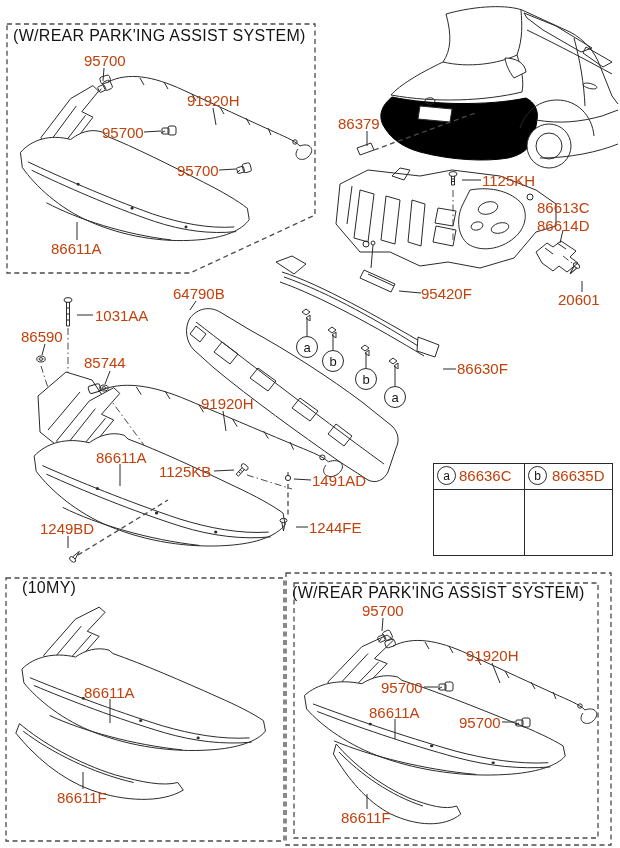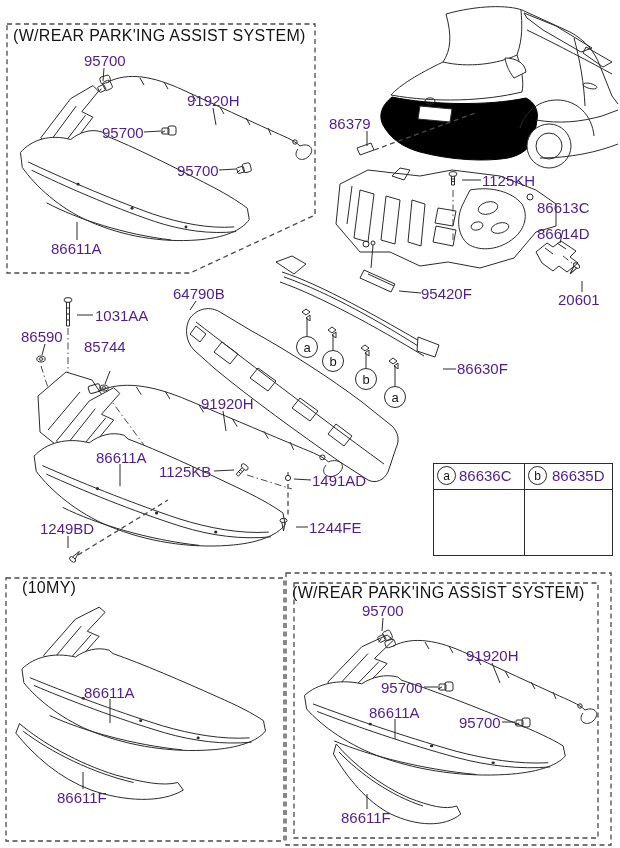--- a/index.html
+++ b/index.html
@@ -6,21 +6,21 @@
   #stage{position:relative;width:620px;height:848px;background:#fff;overflow:hidden;
          font-family:"Liberation Sans",sans-serif;}
   #art{position:absolute;left:0;top:0;}
   #art path,#art line,#art polyline,#art rect,#art circle,#art ellipse{
       stroke:#2b2b2b;stroke-width:1;fill:none;vector-effect:non-scaling-stroke;}
   #art .w{fill:#ffffff;}
   #art .blk{fill:#000000;stroke:#000;}
   #art .dash{stroke:#4a4a4a;stroke-width:1.3;stroke-dasharray:5 3.5;}
   #art .ddot{stroke:#4a4a4a;stroke-width:1;stroke-dasharray:7 3 1.5 3;}
   #art .dot{fill:#2b2b2b;stroke:none;}
-  .lb{position:absolute;font-size:15px;line-height:15px;color:#4c1d95;white-space:nowrap;}
+  .lb{position:absolute;font-size:15px;line-height:15px;color:#c2410c;white-space:nowrap;}
   .ttl{position:absolute;font-size:16px;line-height:16px;letter-spacing:.3px;color:#141414;white-space:nowrap;}
   .mk{position:absolute;width:22px;height:22px;border:1.4px solid #2b2b2b;border-radius:50%;
       background:#fff;display:flex;align-items:center;justify-content:center;
       font-size:13px;color:#141414;box-sizing:border-box;}
   .mk.sm{width:19px;height:19px;font-size:12px;}
   #legend{position:absolute;left:433px;top:463px;width:180px;height:93px;
       border:1.5px solid #2b2b2b;box-sizing:border-box;background:#fff;}
   #legend .hdr{position:absolute;left:0;top:0;right:0;height:25px;border-bottom:1.4px solid #2b2b2b;}
   #legend .vdiv{position:absolute;left:90px;top:0;bottom:0;width:0;border-left:1.4px solid #2b2b2b;}
 </style>
@@ -255,31 +255,31 @@
   </g>
 
   <use href="#bracketicon" transform="translate(462,504)"></use>
   <use href="#bracketicon" transform="translate(546,508)"></use>
 </svg>
 
 <div class="ttl" style="left:13px;top:28px">(W/REAR PARK'ING ASSIST SYSTEM)</div>
 <div class="ttl" style="left:22px;top:580px">(10MY)</div>
 <div class="ttl" style="left:292px;top:585px">(W/REAR PARK'ING ASSIST SYSTEM)</div>
 
-<div class="lb" style="left:329px;top:116px">86379</div>
+<div class="lb" style="left:338px;top:116px">86379</div>
 <div class="lb" style="left:482px;top:173px">1125KH</div>
 <div class="lb" style="left:537px;top:200px">86613C</div>
-<div class="lb" style="left:537px;top:226px">86614D</div>
+<div class="lb" style="left:537px;top:218px">86614D</div>
 <div class="lb" style="left:558px;top:292px">20601</div>
 <div class="lb" style="left:421px;top:286px">95420F</div>
 <div class="lb" style="left:457px;top:361px">86630F</div>
 <div class="lb" style="left:173px;top:286px">64790B</div>
 <div class="lb" style="left:95px;top:308px">1031AA</div>
 <div class="lb" style="left:21px;top:329px">86590</div>
-<div class="lb" style="left:84px;top:339px">85744</div>
+<div class="lb" style="left:84px;top:355px">85744</div>
 <div class="lb" style="left:201px;top:396px">91920H</div>
 <div class="lb" style="left:96px;top:450px">86611A</div>
 <div class="lb" style="left:159px;top:464px">1125KB</div>
 <div class="lb" style="left:312px;top:473px">1491AD</div>
 <div class="lb" style="left:40px;top:521px">1249BD</div>
 <div class="lb" style="left:309px;top:520px">1244FE</div>
 
 <div class="lb" style="left:84px;top:53px">95700</div>
 <div class="lb" style="left:187px;top:93px">91920H</div>
 <div class="lb" style="left:102px;top:125px">95700</div>

